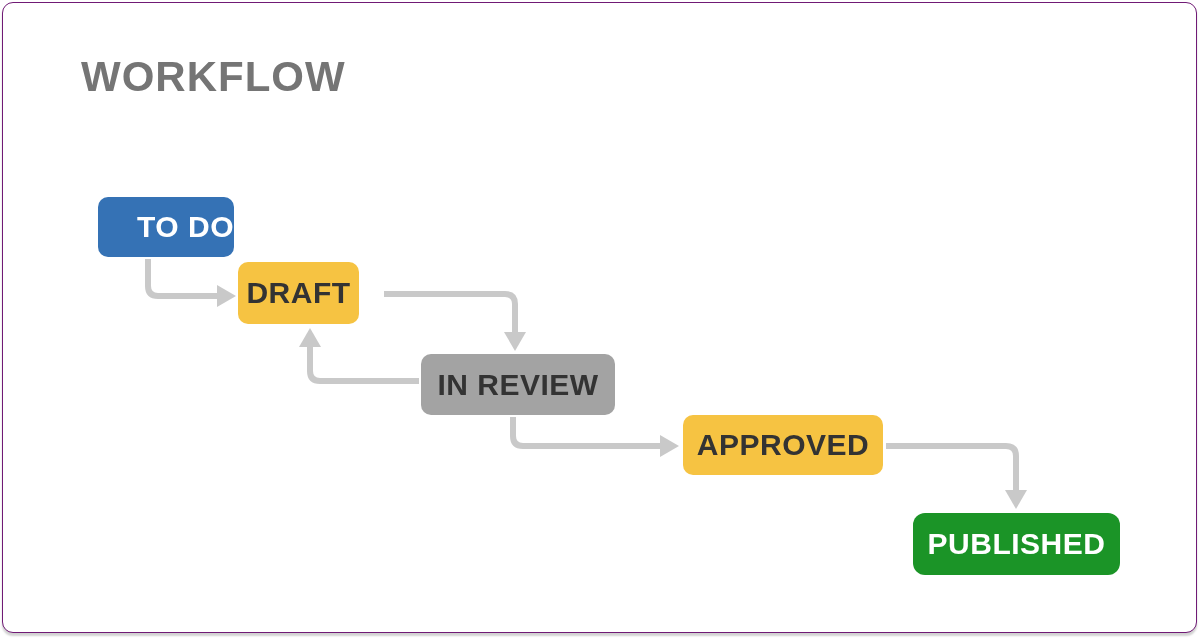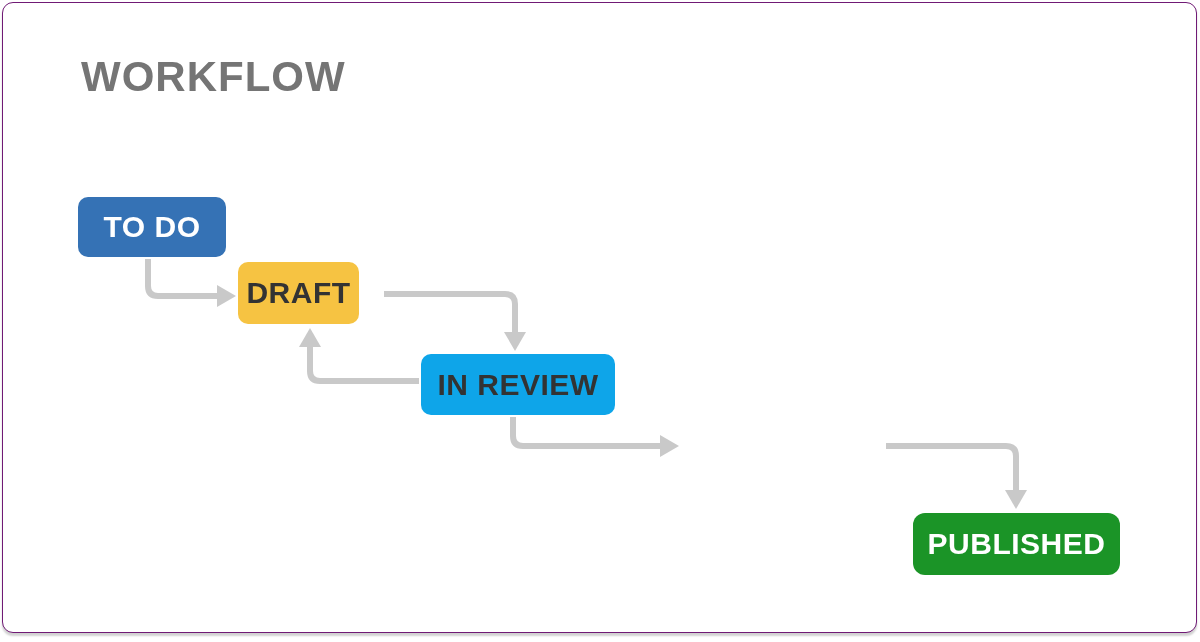--- a/index.html
+++ b/index.html
@@ -53,21 +53,21 @@
     display: flex;
     align-items: center;
     justify-content: center;
     border-radius: 10px;
     font-weight: bold;
     font-size: 30px;
     letter-spacing: 0.5px;
     white-space: nowrap;
     user-select: none;
   }
-  .node-todo      { left: 75px;  top: 194px; width: 148px; height: 60px; }
+  .node-todo      { left: 95px;  top: 194px; width: 136px; height: 60px; justify-content: flex-end; }
   .node-draft     { left: 235px; top: 259px; width: 121px; height: 62px; }
   .node-inreview  { left: 418px; top: 351px; width: 194px; height: 61px; }
   .node-approved  { left: 680px; top: 412px; width: 200px; height: 60px; }
   .node-published { left: 910px; top: 510px; width: 207px; height: 62px; border-radius: 12px; text-align: center; }
 </style>
 </head>
 <body>
 
 <div class="card">
 
@@ -93,22 +93,25 @@
   </svg>
 
   <div class="node node-todo" style="background-color: rgb(53, 114, 181); color: rgb(255, 255, 255);">
     <span>TO DO</span>
   </div>
 
   <div class="node node-draft" style="background-color: rgb(246, 195, 66); color: rgb(51, 51, 51);">
     <span>DRAFT</span>
   </div>
 
-  <div class="node node-inreview" style="background-color: #0ea5e9; color: rgb(51, 51, 51);">
+  <div class="node node-inreview" style="background-color: #a3a3a3; color: rgb(51, 51, 51);">
     <span>IN REVIEW</span>
   </div>
 
+  <div class="node node-approved" style="background-color: rgb(246, 195, 66); color: rgb(51, 51, 51);">
+    <span>APPROVED</span>
+  </div>
 
   <div class="node node-published" style="background-color: rgb(27, 148, 39); color: rgb(255, 255, 255);">
     <span>PUBLISHED</span>
   </div>
 
 </div>
 
 </body></html>

